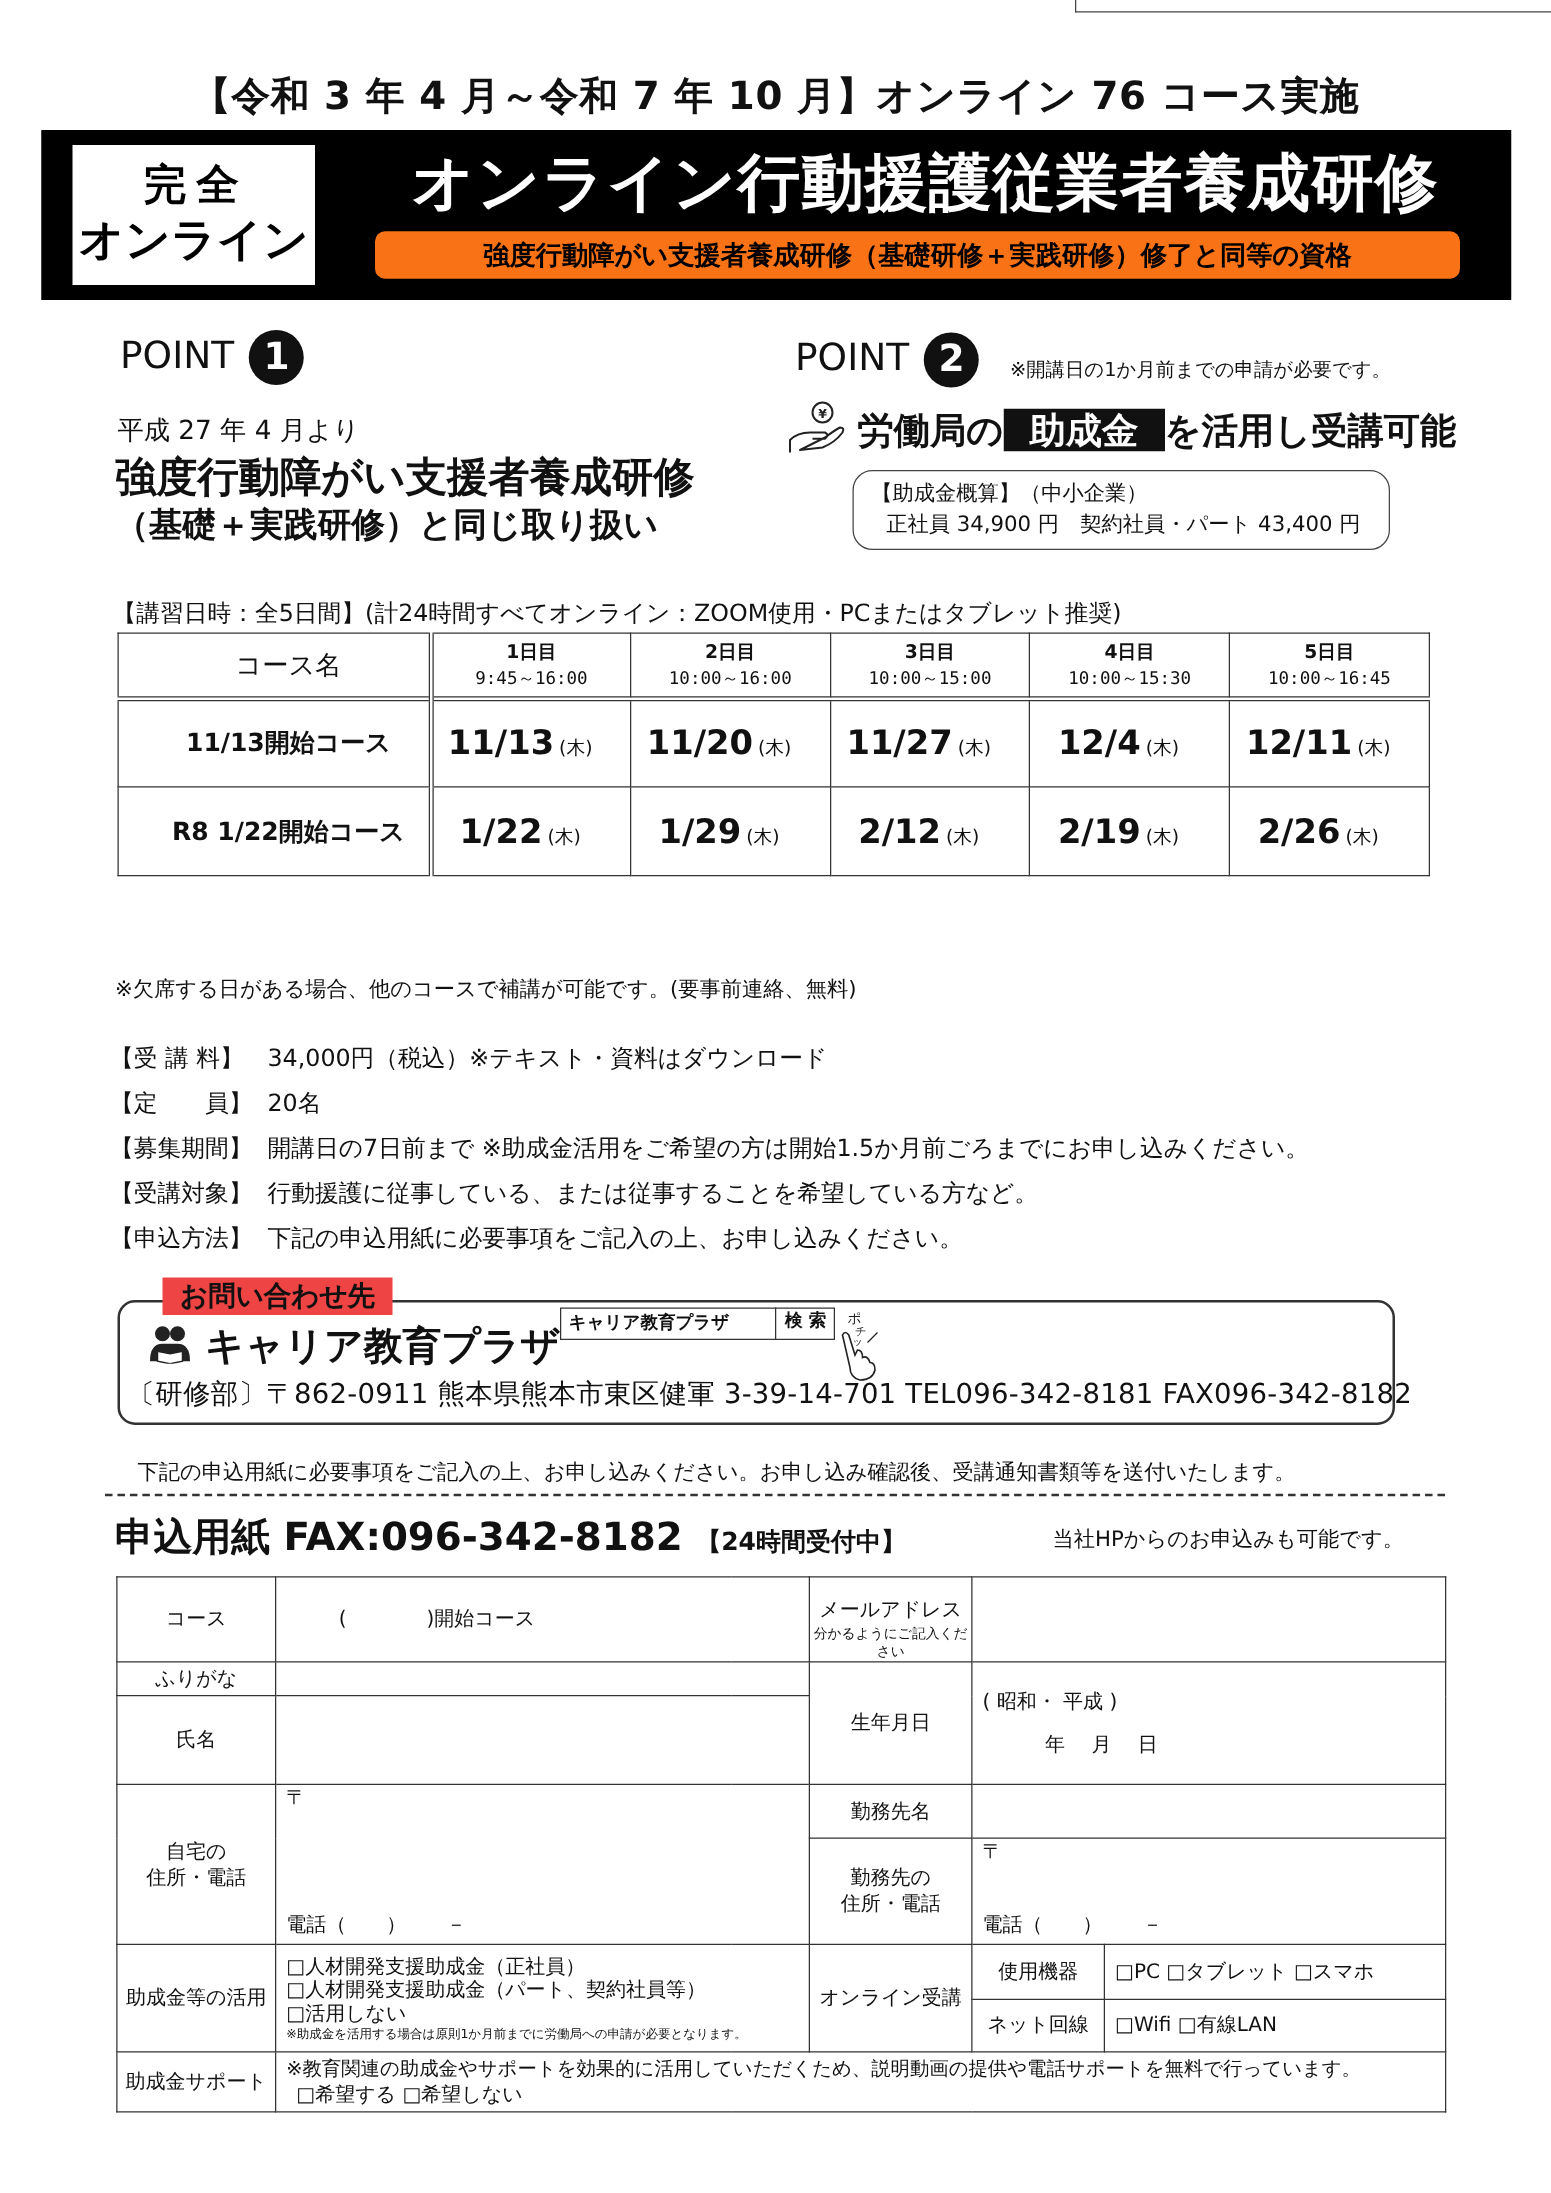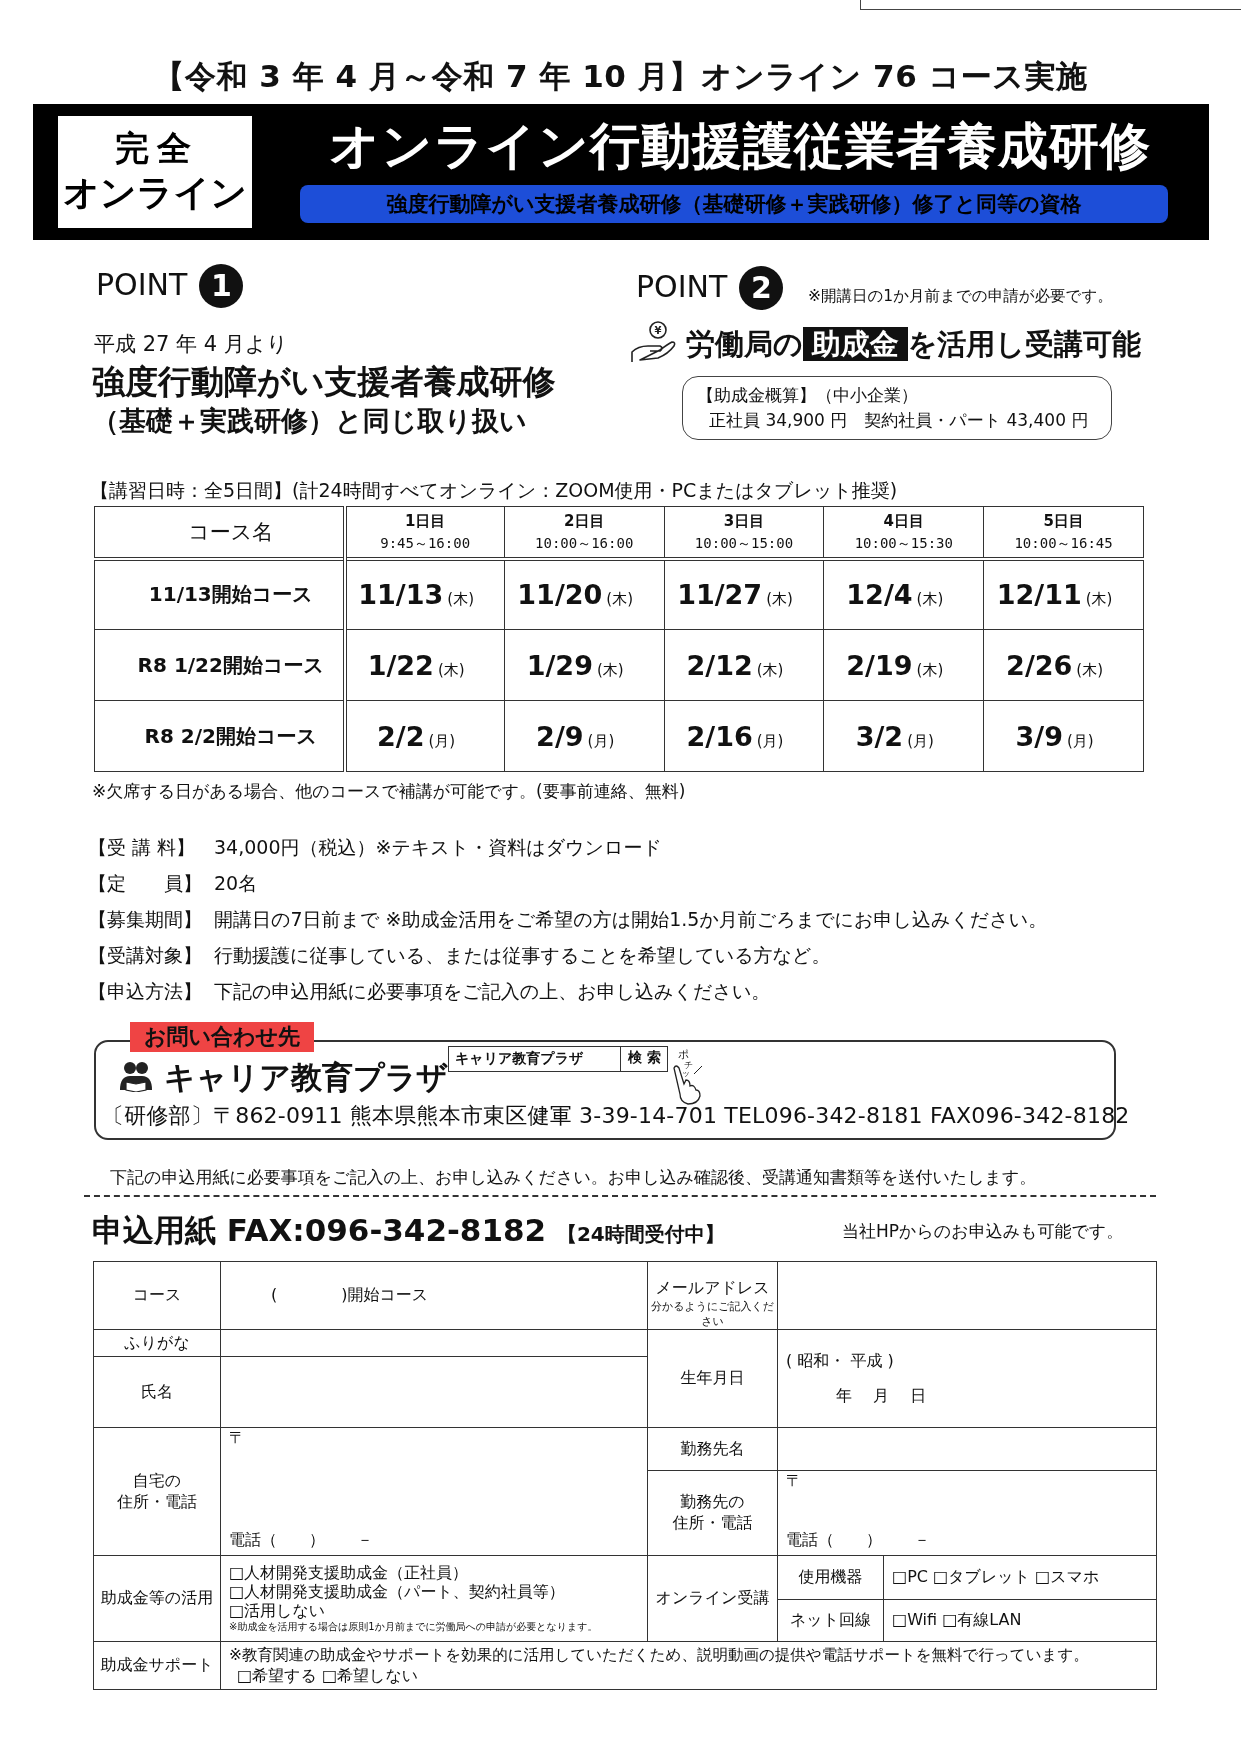--- a/index.html
+++ b/index.html
@@ -9,35 +9,35 @@
 
   .corner-box { left: 860px; top: -2px; width: 390px; height: 12px; border-left: 1.5px solid #444; border-bottom: 1.5px solid #444; }
 
   .top-title { left: 0; top: 56px; width: 1241px; text-align: center; font-size: 31px; font-weight: bold; letter-spacing: 0.5px; }
 
   .banner { left: 33px; top: 104px; width: 1176px; height: 136px; background: #000; }
   .kanzen-box { left: 58px; top: 116px; width: 194px; height: 112px; background: #fff; text-align: center; font-weight: bold; color: #000; }
   .kanzen-box .l1 { font-size: 34px; line-height: 44px; margin-top: 10px; letter-spacing: 8px; padding-left: 4px; }
   .kanzen-box .l2 { font-size: 36px; line-height: 46px; }
   .banner-title { left: 300px; top: 114px; width: 880px; text-align: center; color: #fff; font-size: 50px; font-weight: bold; line-height: 64px; letter-spacing: 1px; }
-  .banner-sub { left: 300px; top: 185px; width: 868px; height: 38px; background: #1d4ed8; border-radius: 8px; text-align: center; font-size: 21px; font-weight: bold; line-height: 38px; color: #000; }
+  .banner-sub { left: 300px; top: 185px; width: 868px; height: 38px; background: #f97316; border-radius: 8px; text-align: center; font-size: 21px; font-weight: bold; line-height: 38px; color: #000; }
 
   .point-label { font-size: 30px; line-height: 36px; color: #111; }
   .point-num { display: inline-block; width: 44px; height: 44px; border-radius: 50%; background: #111; color: #fff; font-size: 30px; font-weight: bold; text-align: center; line-height: 44px; vertical-align: middle; margin-left: 12px; }
   .p1 { left: 96px; top: 264px; }
   .p2 { left: 636px; top: 266px; }
   .p2-note { left: 808px; top: 286px; font-size: 15.5px; }
 
   .p1-since { left: 94px; top: 330px; font-size: 21px; }
   .p1-big { left: 92px; top: 360px; font-size: 33px; font-weight: bold; line-height: 44px; }
   .p1-sub { left: 92px; top: 402px; font-size: 27px; font-weight: bold; line-height: 38px; }
 
   .hand-icon { left: 628px; top: 318px; width: 50px; height: 50px; }
   .subsidy-title { left: 686px; top: 322px; font-size: 29px; font-weight: bold; line-height: 44px; }
-  .subsidy-title .hl { background: #111; color: #fff; padding: 0 9px; }
+  .subsidy-title .hl { background: #111; color: #fff; padding: 0 21px; }
   .subsidy-box { left: 682px; top: 376px; width: 430px; height: 64px; border: 1.5px solid #444; border-radius: 16px; padding: 6px 0 0 14px; font-size: 17px; line-height: 25px; }
   .subsidy-box .amt { padding-left: 12px; }
 
   .sched-caption { left: 90px; top: 478px; font-size: 19px; }
   table.sched { position: absolute; left: 94px; top: 506px; width: 1050px; border-collapse: collapse; table-layout: fixed; }
   table.sched td { border: 1.5px solid #333; text-align: center; vertical-align: middle; }
   table.sched tr.hdr td { height: 52px; }
   table.sched tr.hdr { border-bottom: 4px double #333; }
   table.sched td.c0 { border-right: 4px double #333; padding-left: 24px; }
   table.sched tr.row td { height: 71px; }
@@ -158,28 +158,20 @@
     <td class="date-cell"><span class="date-num">12/11</span><span class="date-dow">(木)</span></td>
   </tr>
   <tr class="row">
     <td class="c0 course-name">R8  1/22開始コース</td>
     <td class="date-cell"><span class="date-num">1/22</span><span class="date-dow">(木)</span></td>
     <td class="date-cell"><span class="date-num">1/29</span><span class="date-dow">(木)</span></td>
     <td class="date-cell"><span class="date-num">2/12</span><span class="date-dow">(木)</span></td>
     <td class="date-cell"><span class="date-num">2/19</span><span class="date-dow">(木)</span></td>
     <td class="date-cell"><span class="date-num">2/26</span><span class="date-dow">(木)</span></td>
   </tr>
-  <tr class="row">
-    <td class="c0 course-name">R8  2/2開始コース</td>
-    <td class="date-cell"><span class="date-num">2/2</span><span class="date-dow">(月)</span></td>
-    <td class="date-cell"><span class="date-num">2/9</span><span class="date-dow">(月)</span></td>
-    <td class="date-cell"><span class="date-num">2/16</span><span class="date-dow">(月)</span></td>
-    <td class="date-cell"><span class="date-num">3/2</span><span class="date-dow">(月)</span></td>
-    <td class="date-cell"><span class="date-num">3/9</span><span class="date-dow">(月)</span></td>
-  </tr>
 </tbody>
   </table>
 <div class="abs sched-note">※欠席する日がある場合、他のコースで補講が可能です。(要事前連絡、無料)</div>
 
 <div class="abs info" style="top:834px"><span class="k">【受 講 料】</span><span>34,000円（税込）※テキスト・資料はダウンロード</span></div>
 <div class="abs info" style="top:870px"><span class="k">【定　　員】</span><span>20名</span></div>
 <div class="abs info" style="top:906px"><span class="k">【募集期間】</span><span>開講日の7日前まで ※助成金活用をご希望の方は開始1.5か月前ごろまでにお申し込みください。</span></div>
 <div class="abs info" style="top:942px"><span class="k">【受講対象】</span><span>行動援護に従事している、または従事することを希望している方など。</span></div>
 <div class="abs info" style="top:978px"><span class="k">【申込方法】</span><span>下記の申込用紙に必要事項をご記入の上、お申し込みください。</span></div>
 

